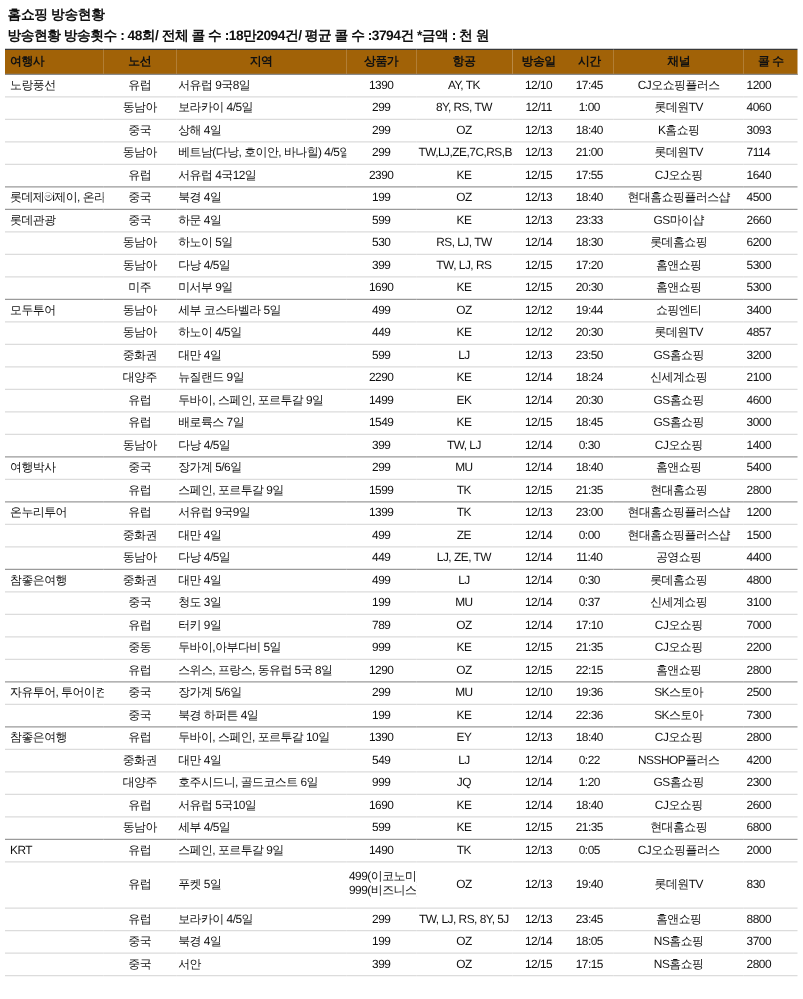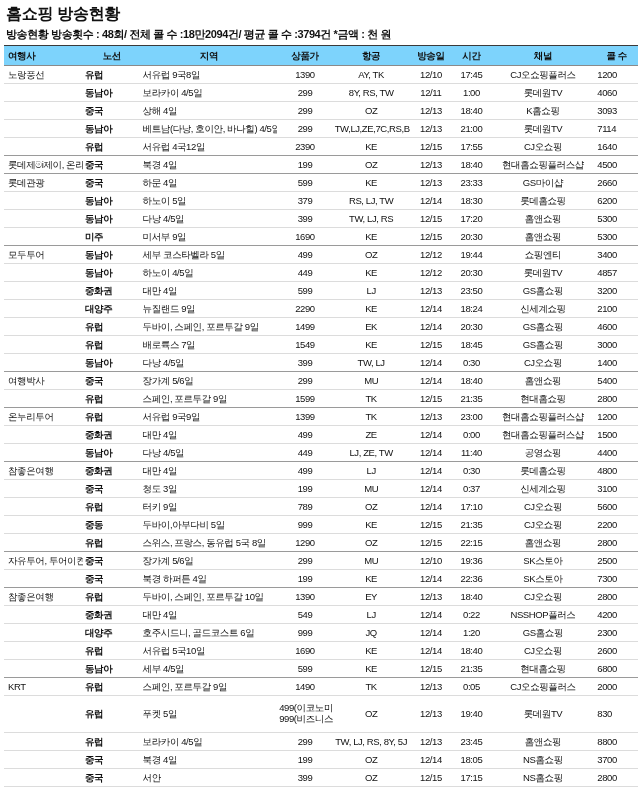--- a/index.html
+++ b/index.html
@@ -4,21 +4,21 @@
 <style>
   html,body{margin:0;padding:0;background:#ffffff;}
   body{
     width:642px;height:799px;
     font-family:"Liberation Sans","DejaVu Sans",sans-serif;
     color:#111;
     -webkit-font-smoothing:none;
   }
   .page{width:642px;height:799px;position:relative;overflow:hidden;}
   .title{
-    font-size:16px;font-weight:bold;color:#111;
+    font-size:11px;font-weight:bold;color:#111;
     padding:4px 0 2px 6px;letter-spacing:-0.3px;
   }
   .subtitle{
     font-size:11px;font-weight:bold;color:#111;
     padding:0 0 3px 6px;letter-spacing:-0.4px;white-space:nowrap;
   }
   table{
     border-collapse:collapse;
     width:634px;
     margin:0 4px;
@@ -26,32 +26,32 @@
   }
   th,td{
     font-size:9.5px;
     padding:1px 2px;
     border:0;
     letter-spacing:-0.4px;
     line-height:1.25;
     vertical-align:middle;
   }
   thead th{
-    background:#7dd3fc;
+    background:#a16207;
     font-weight:bold;
     text-align:center;
     border-top:1.6px solid #3a3a3a;
     border-bottom:1px solid #8a8a8a;
     height:17px;
   }
   thead th.agency{text-align:left;padding-left:4px;}
   tbody tr{border-bottom:1px solid #dcdcdc;}
   tbody td{height:15px;}
   td.agency{text-align:left;padding-left:4px;white-space:nowrap;overflow:hidden;}
-  td.route{font-weight:bold;}
+  td.route{text-align:center;}
   td.region{text-align:left;white-space:nowrap;overflow:hidden;}
   td.product{text-align:center;white-space:nowrap;overflow:hidden;}
   td.air{text-align:center;white-space:nowrap;overflow:hidden;}
   td.date{text-align:center;}
   td.time{text-align:center;}
   td.channel{text-align:center;white-space:nowrap;overflow:hidden;}
   td.calls{}
   tbody tr.group-start td{border-top:1px solid #9a9a9a;}
   .multiline{display:block;line-height:1.15;}
   col.c-agency{width:74px;}
@@ -171,21 +171,21 @@
           <td class="air">KE</td>
           <td class="date">12/13</td>
           <td class="time">23:33</td>
           <td class="channel">GS마이샵</td>
           <td class="calls">2660</td>
         </tr>
         <tr>
           <td class="agency"></td>
           <td class="route">동남아</td>
           <td class="region">하노이 5일</td>
-          <td class="product">379</td>
+          <td class="product">530</td>
           <td class="air">RS, LJ, TW</td>
           <td class="date">12/14</td>
           <td class="time">18:30</td>
           <td class="channel">롯데홈쇼핑</td>
           <td class="calls">6200</td>
         </tr>
         <tr>
           <td class="agency"></td>
           <td class="route">동남아</td>
           <td class="region">다낭 4/5일</td>
@@ -363,21 +363,21 @@
         </tr>
         <tr>
           <td class="agency"></td>
           <td class="route">유럽</td>
           <td class="region">터키 9일</td>
           <td class="product">789</td>
           <td class="air">OZ</td>
           <td class="date">12/14</td>
           <td class="time">17:10</td>
           <td class="channel">CJ오쇼핑</td>
-          <td class="calls">5600</td>
+          <td class="calls">7000</td>
         </tr>
         <tr>
           <td class="agency"></td>
           <td class="route">중동</td>
           <td class="region">두바이,아부다비 5일</td>
           <td class="product">999</td>
           <td class="air">KE</td>
           <td class="date">12/15</td>
           <td class="time">21:35</td>
           <td class="channel">CJ오쇼핑</td>

